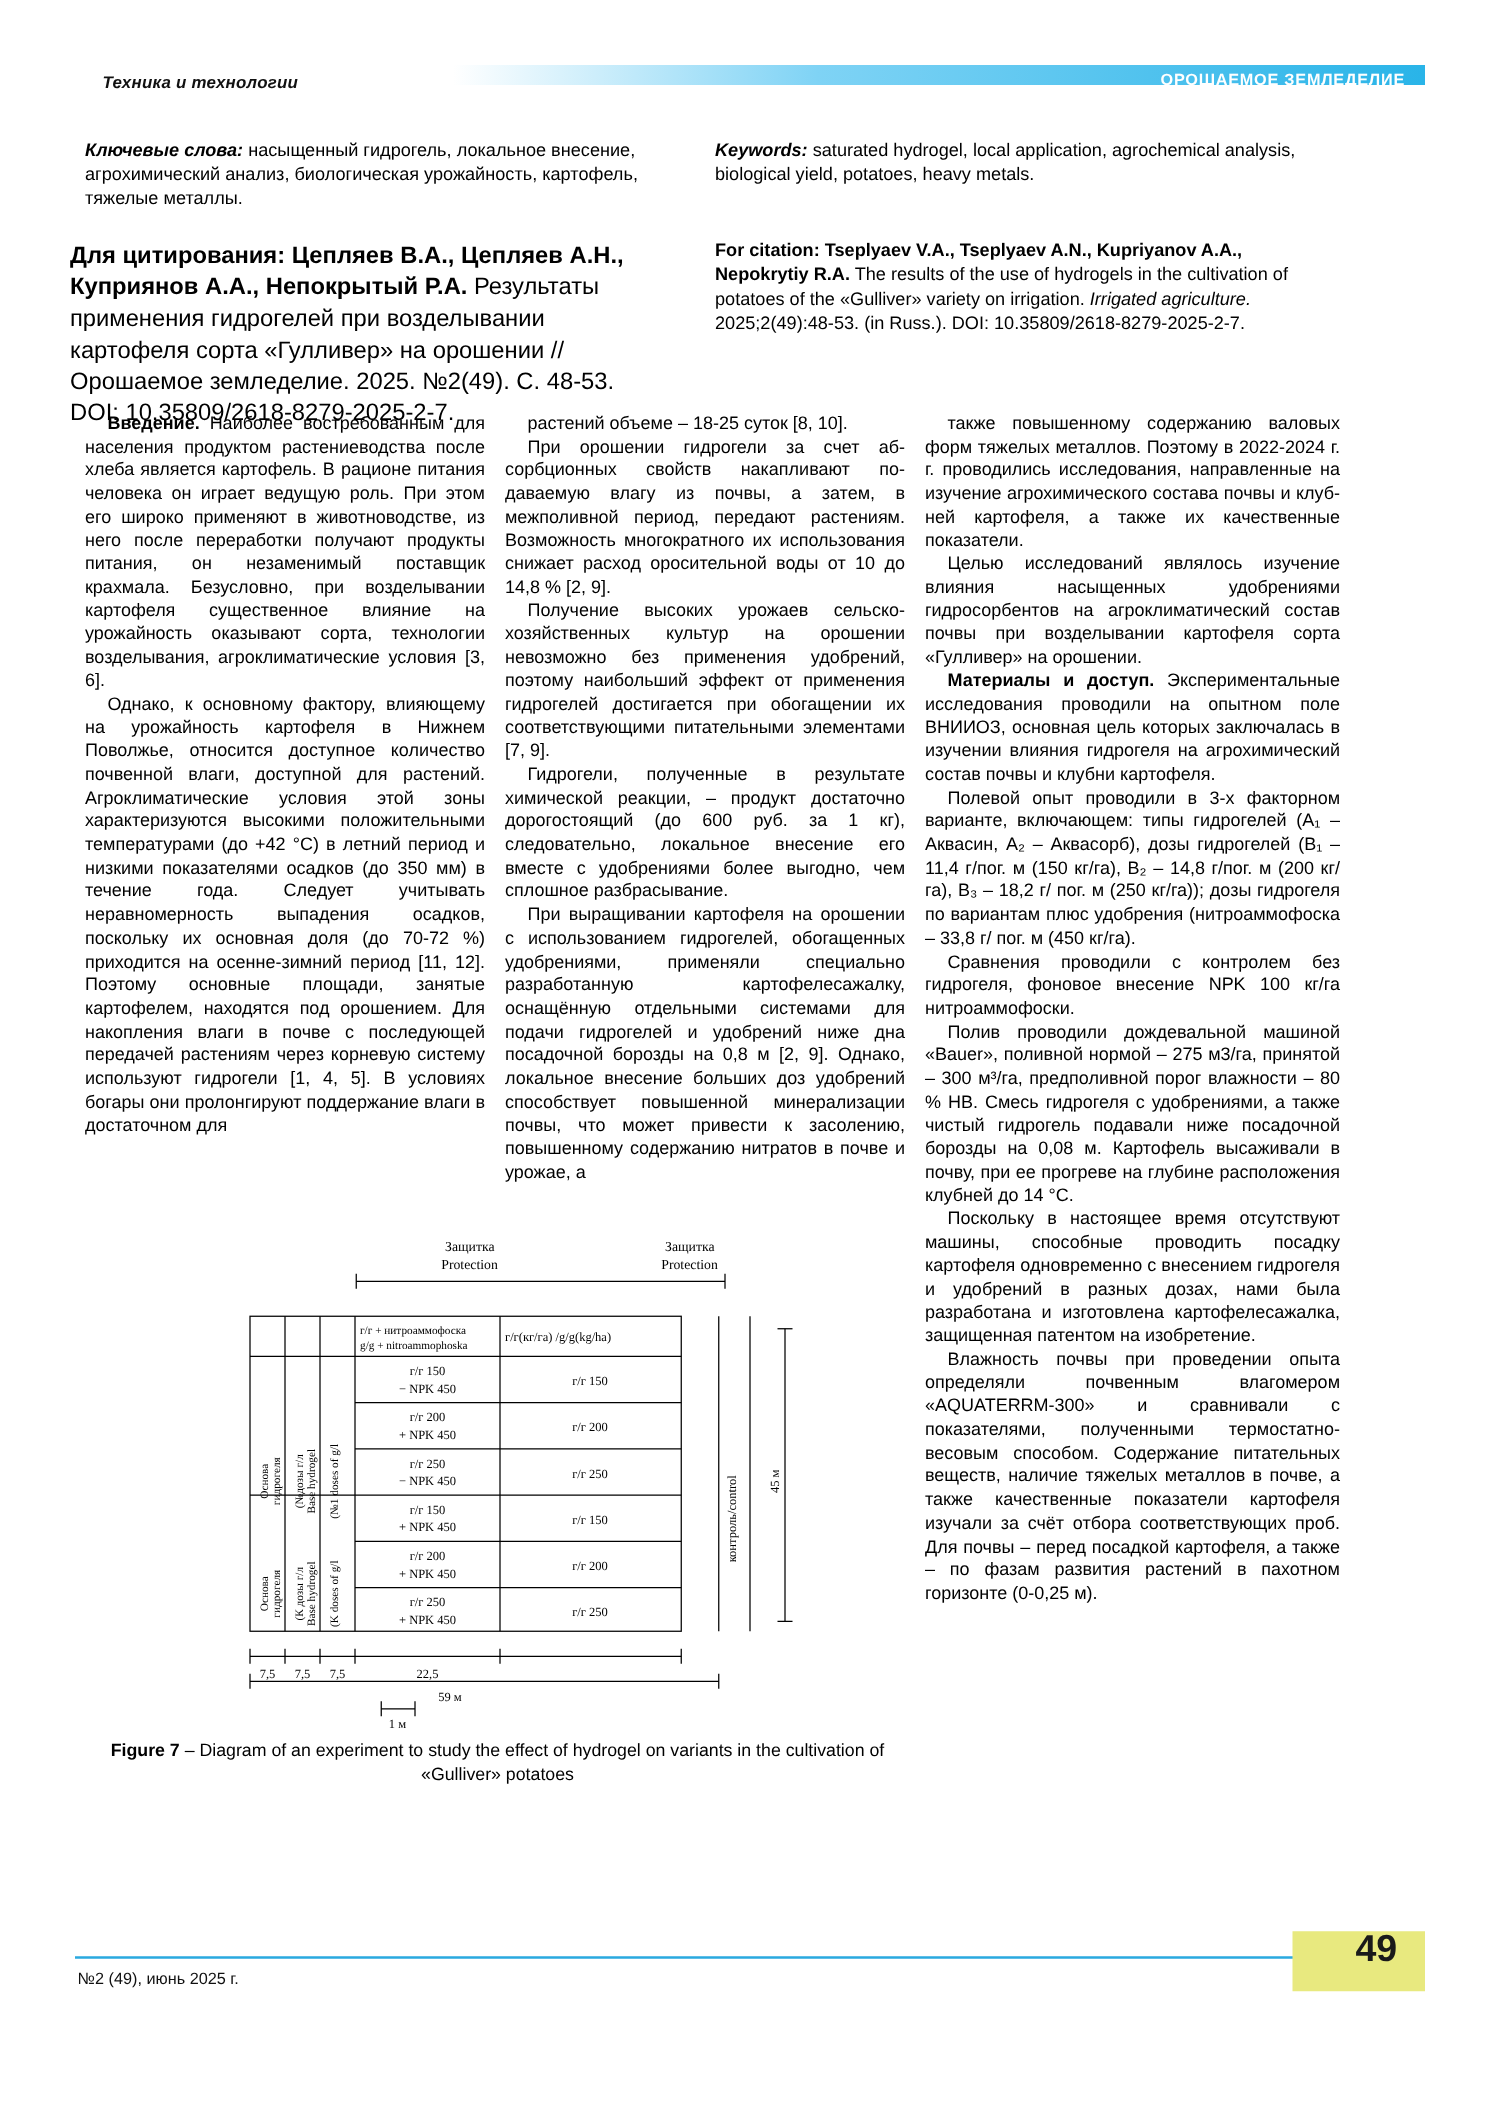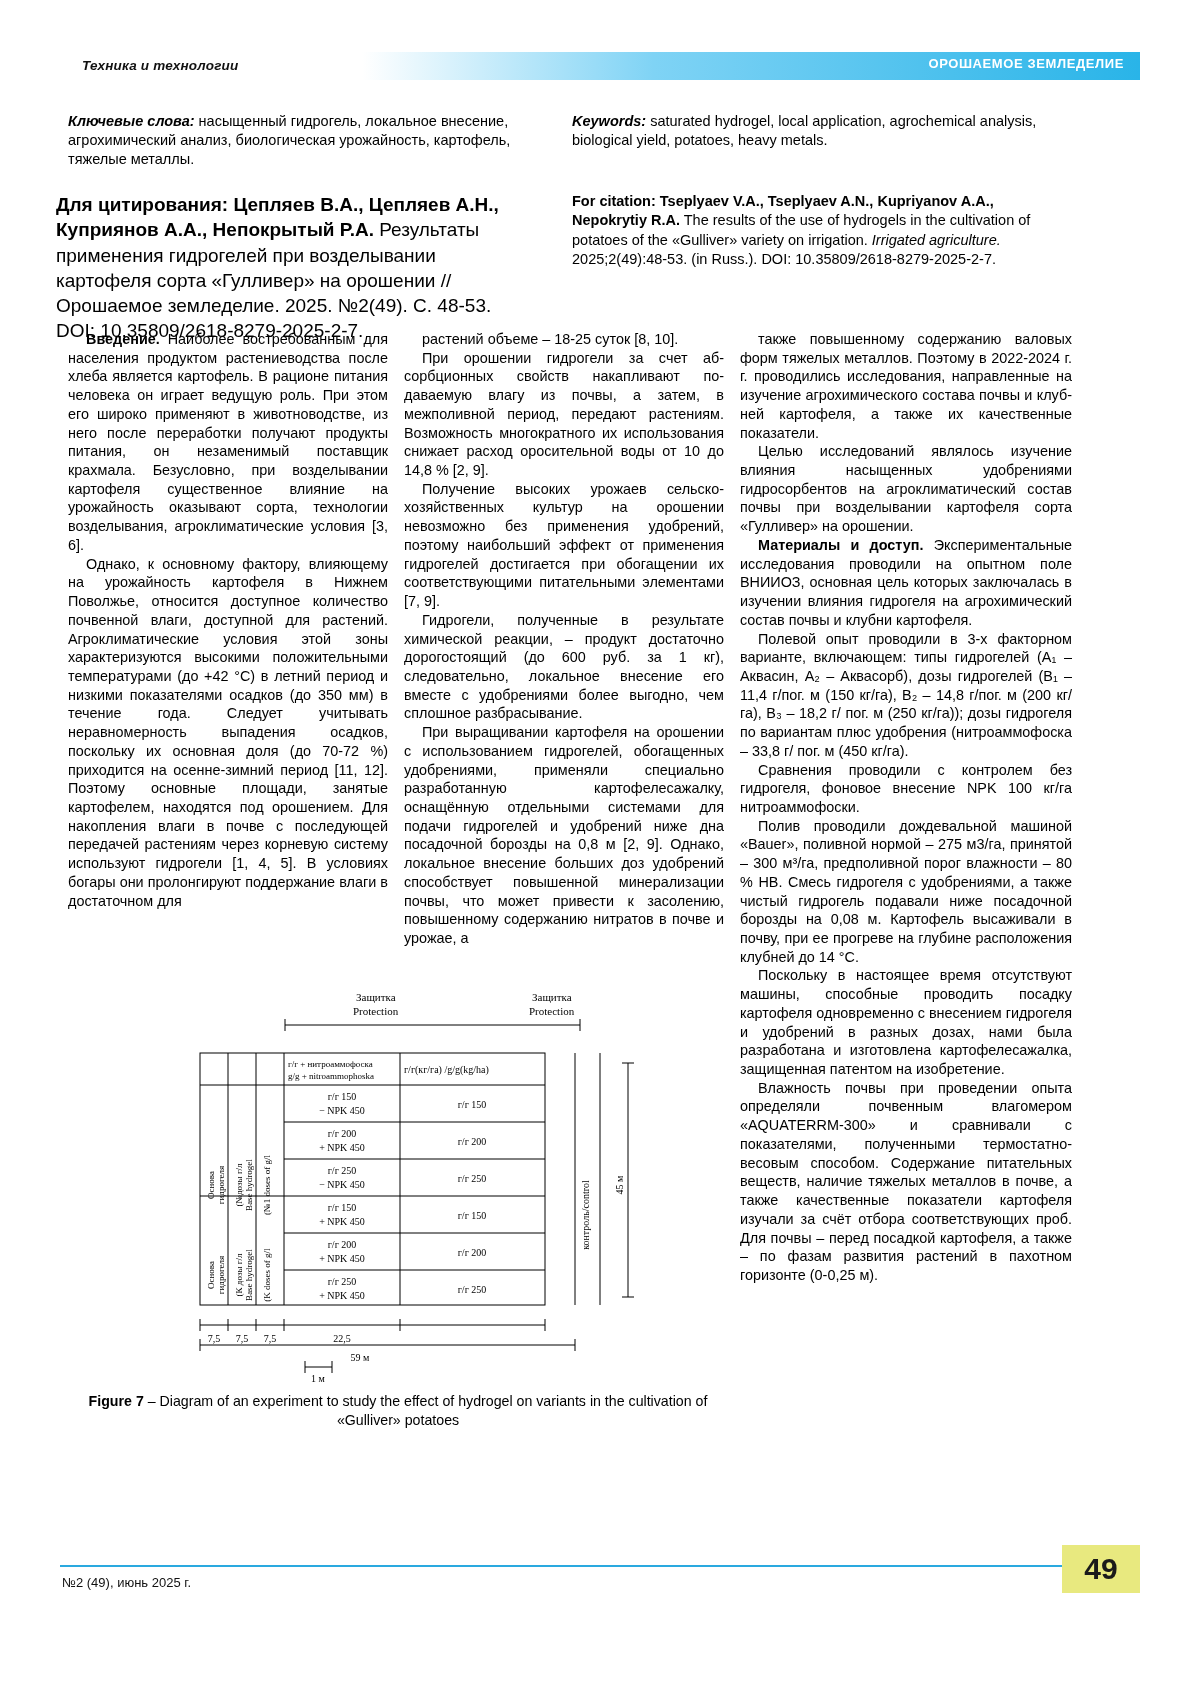--- a/index.html
+++ b/index.html
@@ -21,21 +21,21 @@
     width: 1200px;
     height: 1697px;
   }
 
   
   .header-bar {
     position: absolute;
     left: 60px;
     top: 52px;
     width: 1080px;
-    height: 28px;
+    height: 16px;
     background: linear-gradient(to right, #ffffff 0%, #ffffff 28%, #7fd3f5 55%, #29b4e8 100%);
   }
   .header-left {
     position: absolute;
     left: 22px;
     top: 6px;
     font-size: 13.5px;
     font-weight: bold;
     font-style: italic;
     color: #111;
@@ -124,22 +124,23 @@
     color: #111;
   }
   .page-num-box {
     position: absolute;
     right: 60px;
     top: 1545px;
     width: 78px;
     height: 48px;
     background: #e8e97f;
     display: flex;
-    align-items: center;
+    align-items: flex-start;
     justify-content: center;
+    padding-left: 28px;
   }
   .page-num {
     font-size: 30px;
     font-weight: bold;
     color: #1a1a1a;
     line-height: 1;
   }
 </style>
 </head>
 <body>

